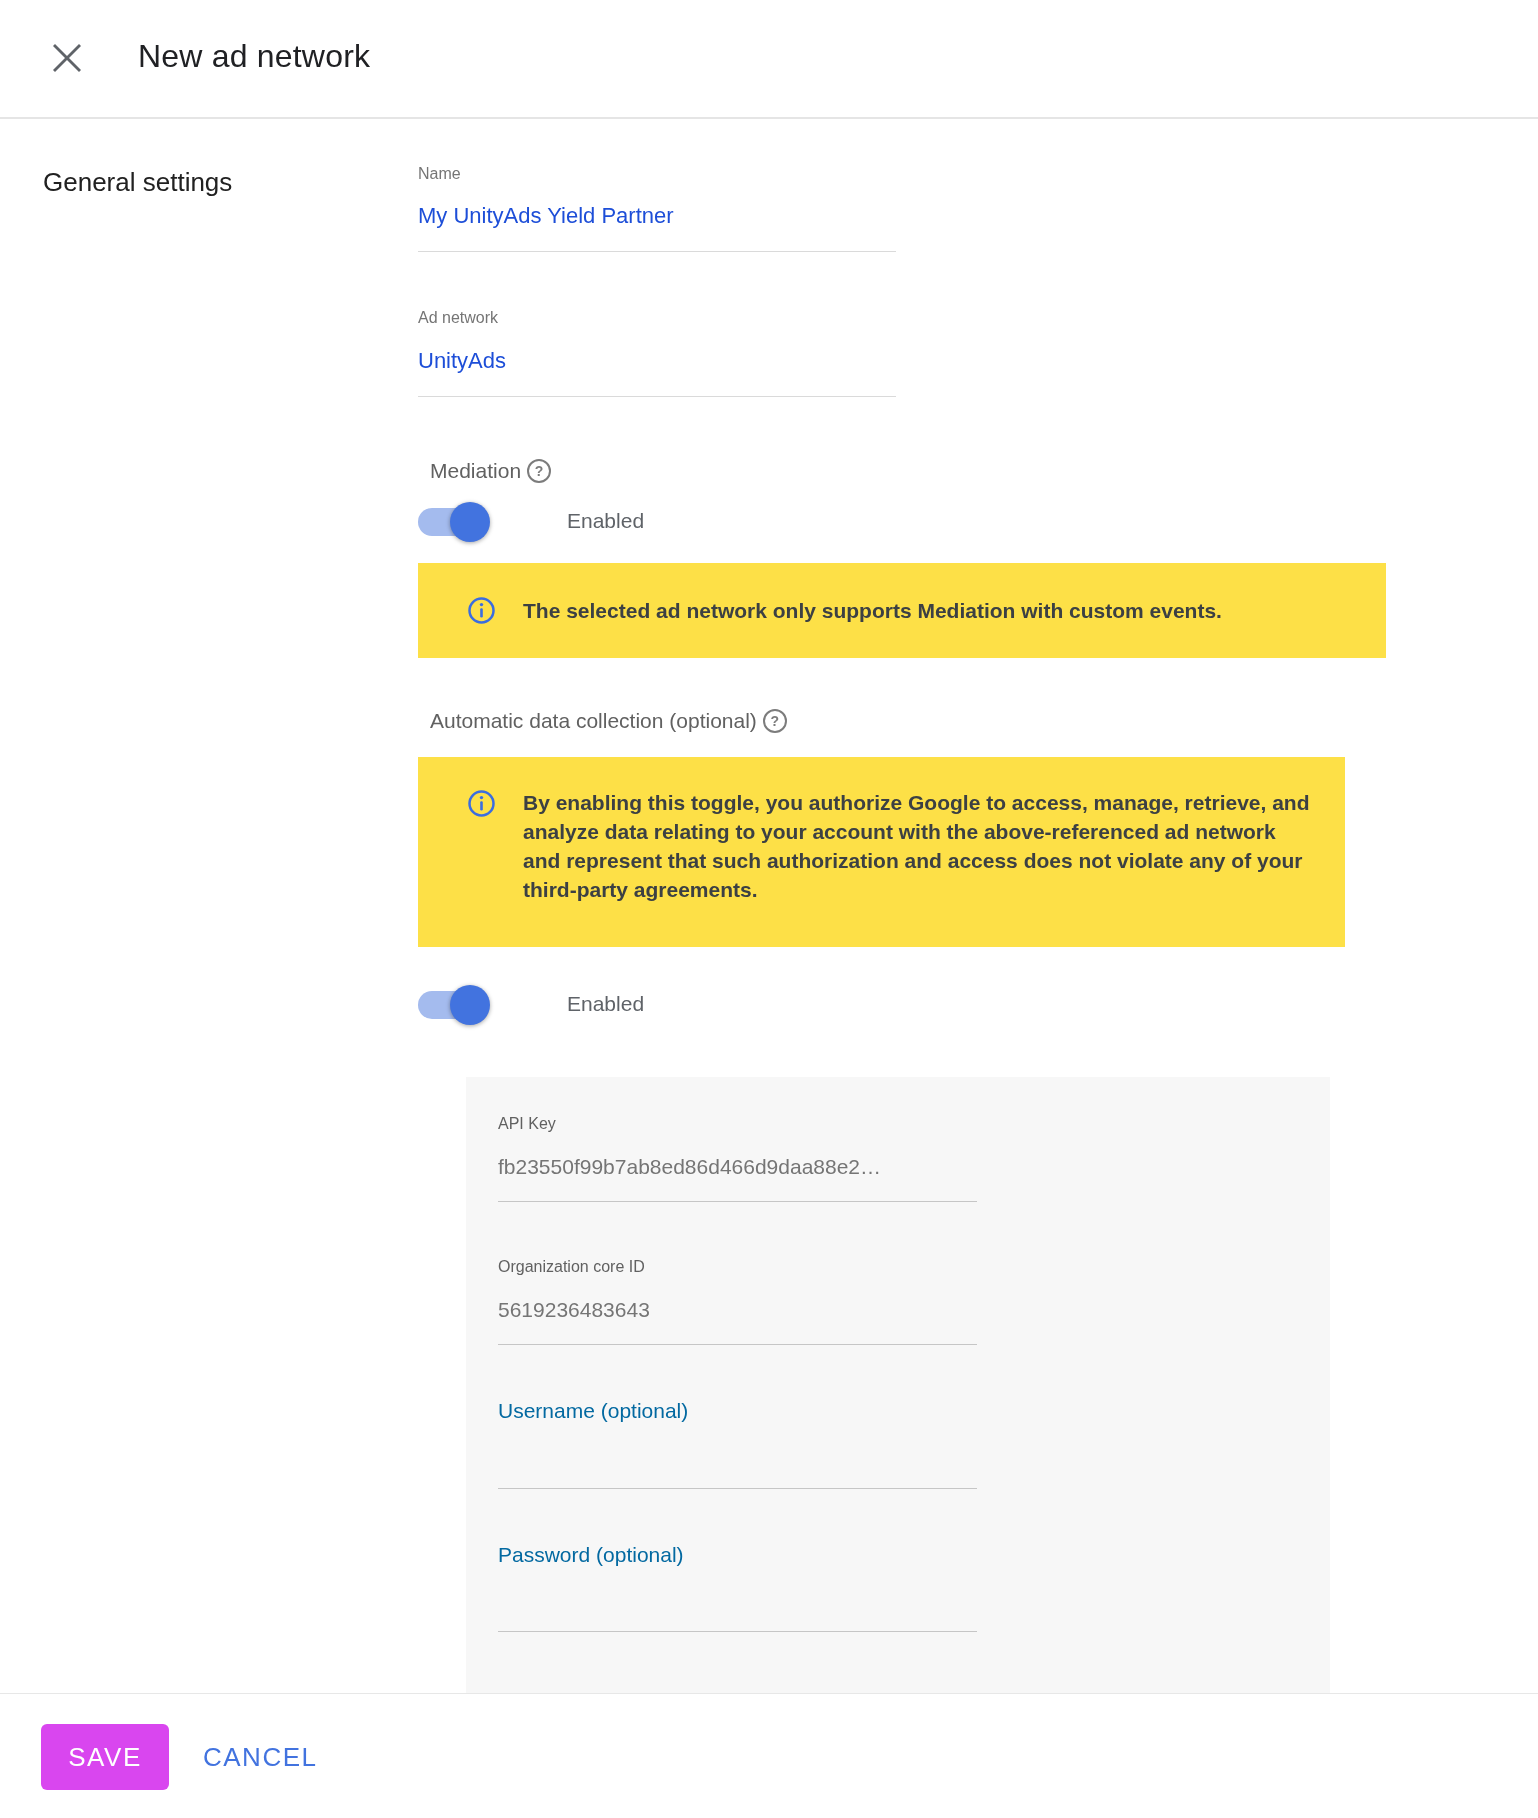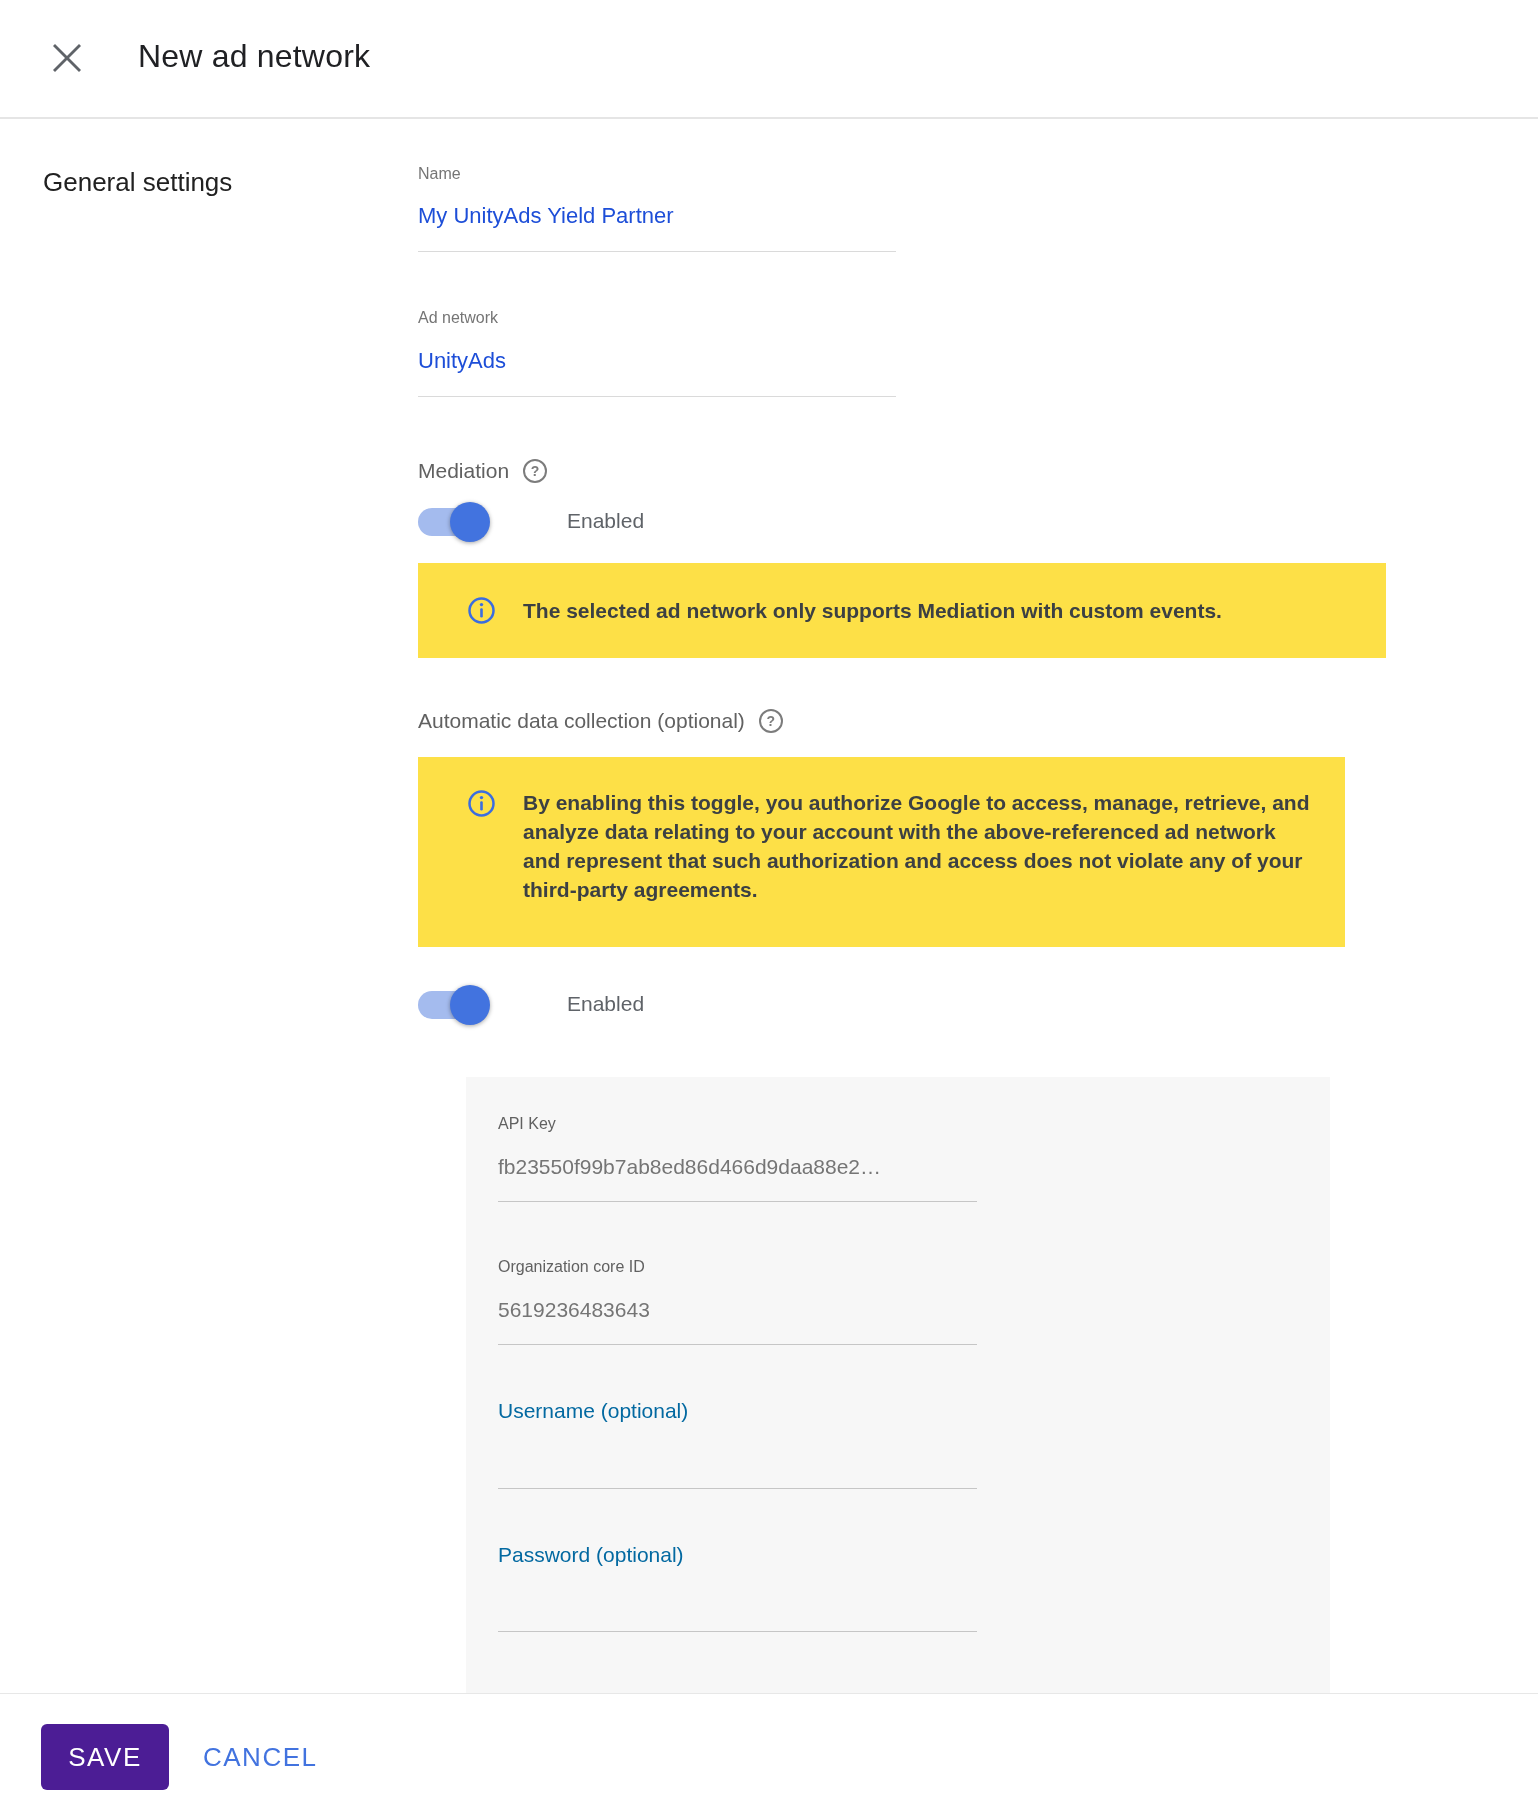--- a/index.html
+++ b/index.html
@@ -15,21 +15,21 @@
   .dialog-title{position:absolute;left:138px;top:38px;font-size:32px;color:#202124;letter-spacing:.2px;}
 
   
   .section-title{position:absolute;left:43px;top:167px;font-size:26px;color:#212121;}
 
   
   .f-label{position:absolute;font-size:16px;color:#757575;}
   .f-value{position:absolute;font-size:22px;color:#1d4ed8;}
   .f-line{position:absolute;width:478px;height:1px;background:#dadada;}
 
-  .grp-label{position:absolute;display:inline-flex;align-items:flex-end;gap:14px;font-size:21px;color:#616161;}
+  .grp-label{position:absolute;display:inline-flex;align-items:flex-end;gap:6px;font-size:21px;color:#616161;margin-left:12px;}
   .help-icon{display:inline-flex;align-items:center;justify-content:center;width:20px;height:20px;
     border:2px solid #7c7c7c;border-radius:50%;font-size:14px;font-weight:bold;color:#7c7c7c;line-height:1;}
 
   
   .toggle{position:absolute;width:90px;height:40px;cursor:pointer;}
   .toggle .track{position:absolute;left:0;top:6px;width:56px;height:28px;border-radius:14px;background:#a4bbee;}
   .toggle .thumb{position:absolute;left:32px;top:0;width:40px;height:40px;border-radius:50%;background:#4273df;
     box-shadow:0 1px 4px rgba(0,0,0,.35);}
   .toggle-state{position:absolute;font-size:21px;color:#5f6368;margin-left:44px;}
 
@@ -40,21 +40,21 @@
 
   
   .panel{position:absolute;left:466px;top:1077px;width:864px;height:616px;background:#f7f7f7;}
   .p-label{position:absolute;left:32px;font-size:16px;color:#616161;}
   .p-value{position:absolute;left:32px;font-size:21px;color:#757575;}
   .p-rest{position:absolute;left:32px;font-size:21px;color:#0369a1;}
   .p-line{position:absolute;left:32px;width:479px;height:1px;background:#c6c6c6;}
 
   
   .footer-divider{position:absolute;left:0;top:1693px;width:1538px;height:1px;background:#e7e7e7;}
-  .save-btn{position:absolute;left:41px;top:1724px;width:128px;height:66px;background:#4c1d95;border-radius:6px;
+  .save-btn{position:absolute;left:41px;top:1724px;width:128px;height:66px;background:#d946ef;border-radius:6px;
     display:flex;align-items:center;justify-content:center;color:#ffffff;font-size:26px;font-weight:500;
     letter-spacing:1.5px;cursor:pointer;}
   .cancel-btn{position:absolute;left:203px;top:1724px;height:66px;display:flex;align-items:center;
     color:#4273df;font-size:26px;font-weight:500;letter-spacing:1.5px;cursor:pointer;}
 </style>
 </head>
 <body>
 
 <div id="screen">
 

